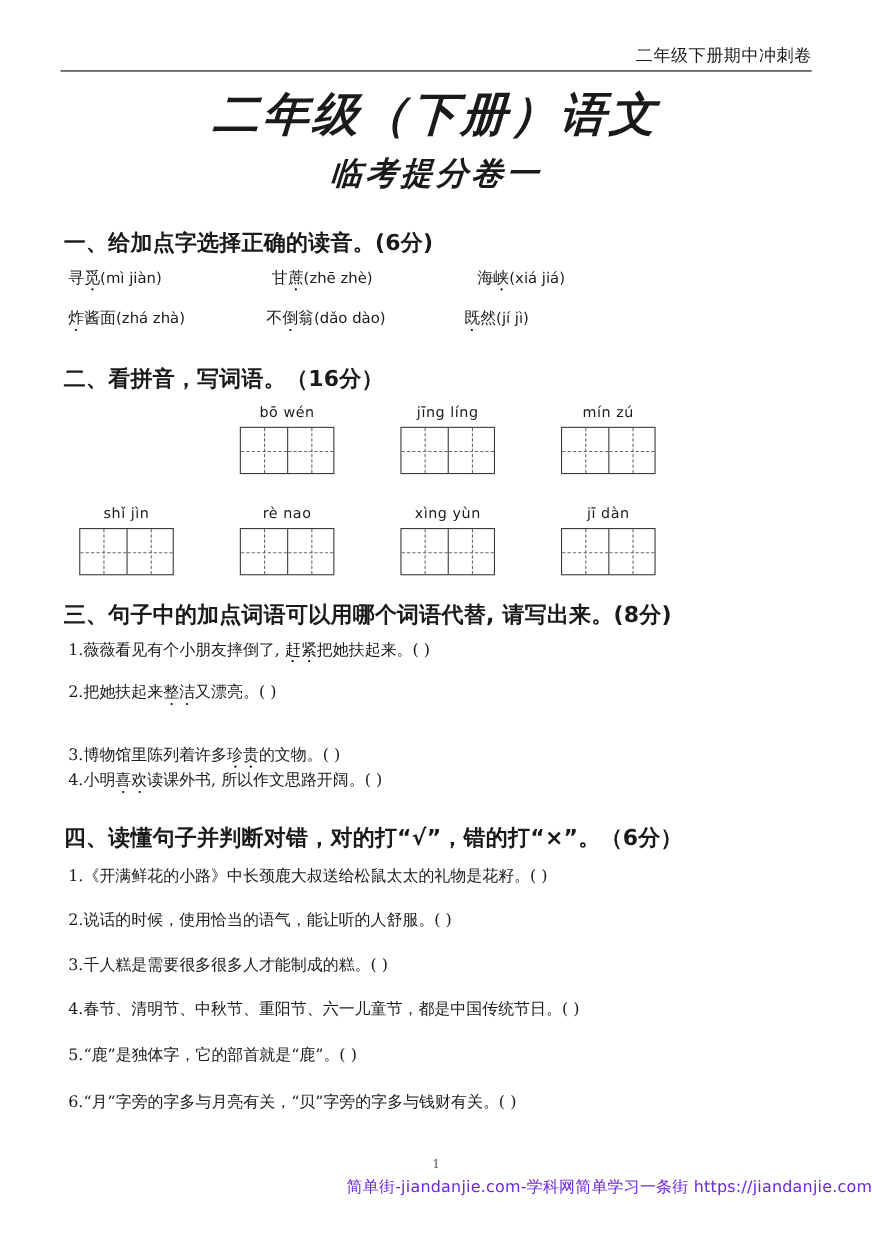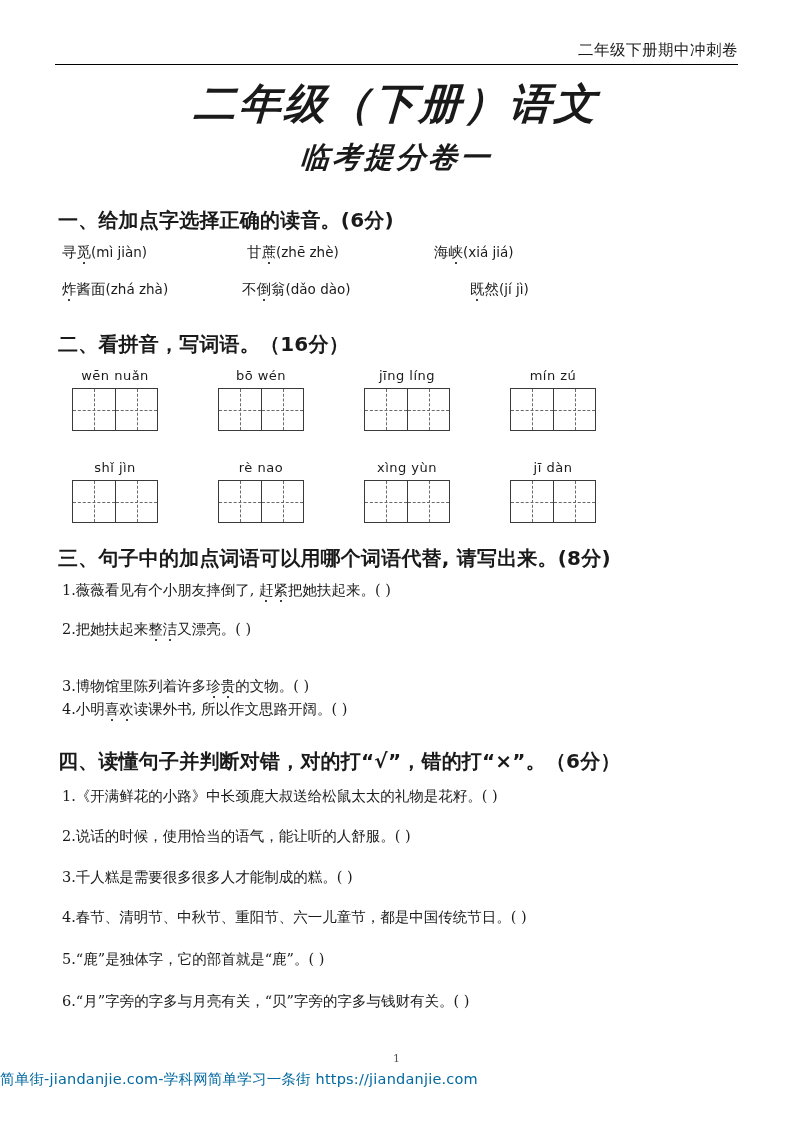--- a/index.html
+++ b/index.html
@@ -190,23 +190,23 @@
     text-align: center;
     font-size: 11px;
     color: #555;
     font-family: "DejaVu Serif", "Liberation Serif", serif;
   }
   .watermark {
     position: absolute;
     top: 1070px;
     left: 0;
     right: 0;
-    text-align: left;
+    text-align: right;
     font-size: 14.5px;
-    color: #0369a1;
+    color: #6d28d9;
     letter-spacing: 0.2px;
     font-family: "DejaVu Sans", "Liberation Sans", sans-serif;
     white-space: nowrap;
   }
 
   .blank-paren {
     letter-spacing: 0;
   }
 </style>
 </head>
@@ -224,33 +224,26 @@
 
   <div class="sec-head" style="top:207px;">一、给加点字选择正确的读音。(6分)</div>
   <div class="q-row" id="s1r1" style="top:243px;">
       <span class="q-item" style="position: absolute; left: 0px;"><span>寻</span><span class="dotted">觅</span><span class="pinyin">(mì   jiàn)</span></span>
       <span class="q-item" style="position: absolute; left: 185px;"><span>甘</span><span class="dotted">蔗</span><span class="pinyin">(zhē   zhè)</span></span>
       <span class="q-item" style="position: absolute; left: 372px;"><span>海</span><span class="dotted">峡</span><span class="pinyin">(xiá   jiá)</span></span>
     </div>
   <div class="q-row" id="s1r2" style="top:280px;">
       <span class="q-item" style="position: absolute; left: 0px;"><span class="dotted">炸</span><span>酱面</span><span class="pinyin">(zhá   zhà)</span></span>
       <span class="q-item" style="position: absolute; left: 180px;"><span>不</span><span class="dotted">倒</span><span>翁</span><span class="pinyin">(dǎo   dào)</span></span>
-      <span class="q-item" style="position: absolute; left: 360px; margin-left: 48px;"><span class="dotted">既</span><span>然</span><span class="pinyin">(jí   jì)</span></span>
+      <span class="q-item" style="position: absolute; left: 360px;"><span class="dotted">既</span><span>然</span><span class="pinyin">(jí   jì)</span></span>
     </div>
 
   <div class="sec-head" style="top:331px;">二、看拼音，写词语。（16分）</div>
   <div class="grid-block" id="s2grid" style="top:366px;">
       <div class="grid-row">
-        <div class="grid-cellgroup" style="left: 72px;">
-          <div class="grid-pinyin">wēn  nuǎn</div>
-          <div class="tianzige">
-            <div class="tz-cell"></div>
-            <div class="tz-cell"></div>
-          </div>
-        </div>
         <div class="grid-cellgroup" style="left: 218px;">
           <div class="grid-pinyin">bō   wén</div>
           <div class="tianzige">
             <div class="tz-cell"></div>
             <div class="tz-cell"></div>
           </div>
         </div>
         <div class="grid-cellgroup" style="left: 364px;">
           <div class="grid-pinyin">jīng  líng</div>
           <div class="tianzige">

